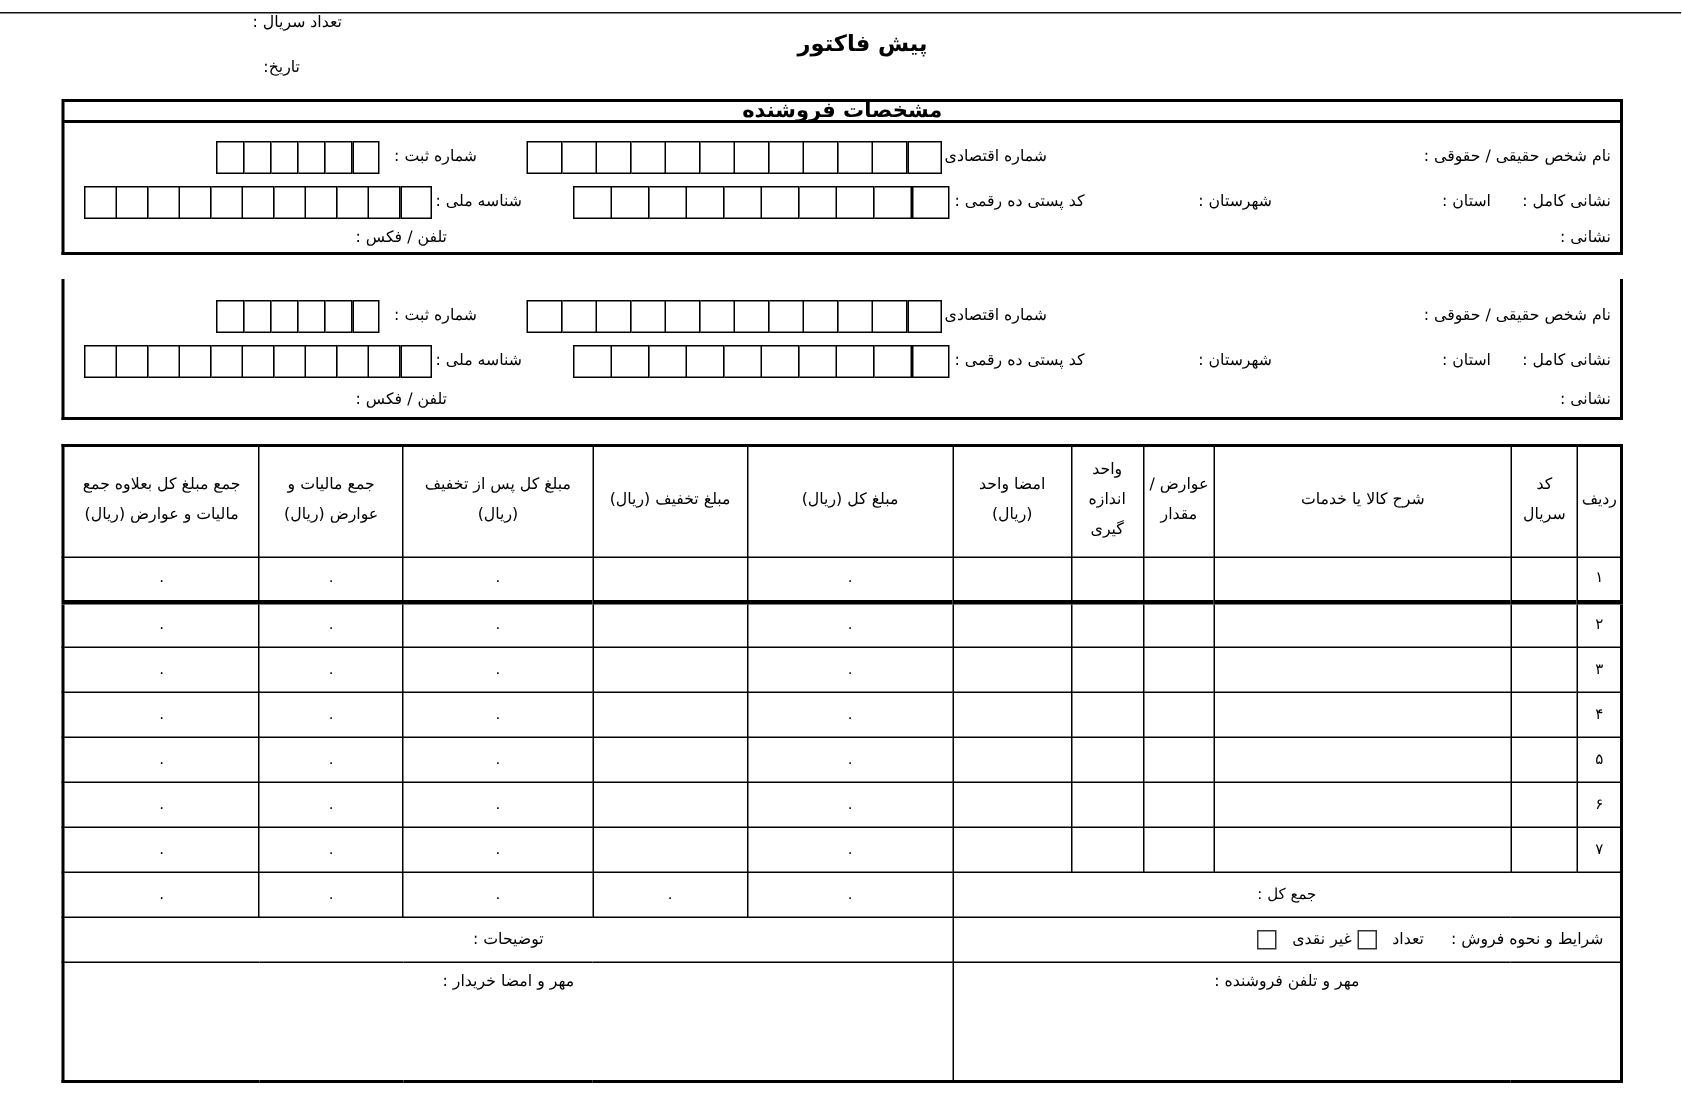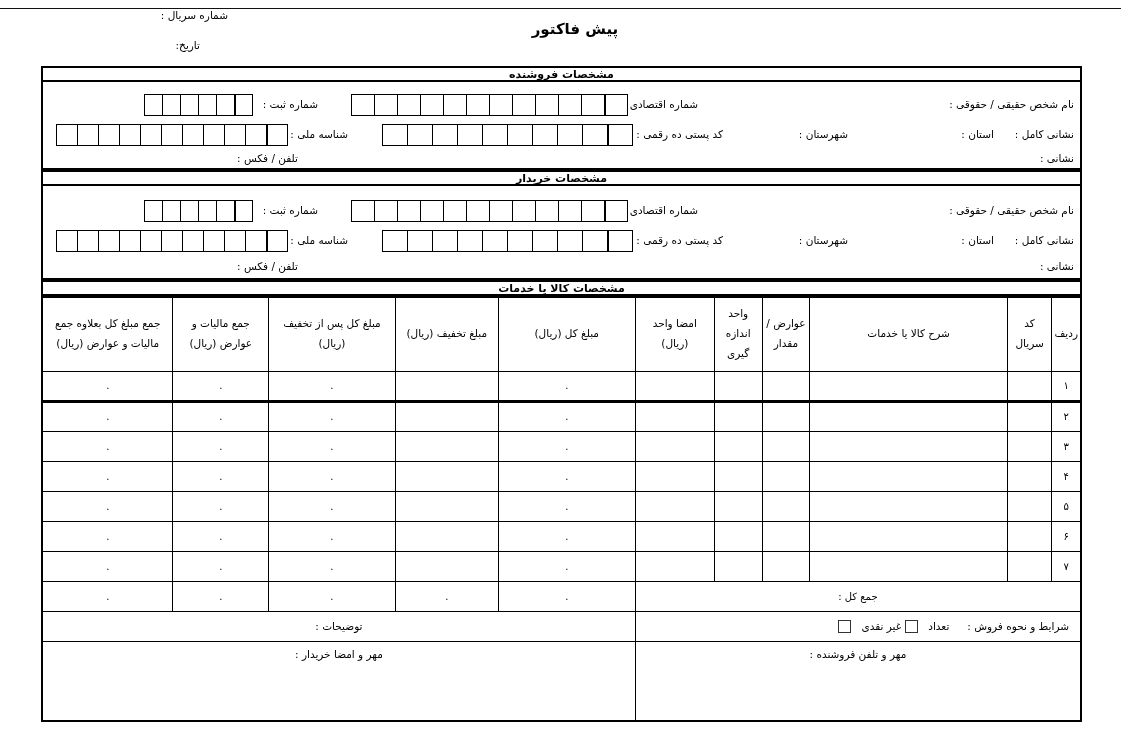--- a/index.html
+++ b/index.html
@@ -6,21 +6,21 @@
   html,body { background:#fff; }
   body { font-family:"DejaVu Sans", sans-serif; color:#000; }
   .page { position:relative; width:1121px; height:741px; background:#fff; direction:rtl; overflow:hidden; }
   .abs { position:absolute; }
   .lbl { font-size:10.5px; white-space:nowrap; }
   .topline { position:absolute; top:8px; left:0; width:1121px; height:1px; background:#111; }
   .title { position:absolute; top:20px; left:0; width:100%; text-align:center; font-weight:bold; font-size:15px;padding-left:29px; }
 
   .band { position:absolute; left:41px; width:1041px; height:16px; border:2px solid #000;
           display:flex; align-items:center; justify-content:center;
-          font-weight:bold; font-size:11px; background:#fff; }
+          font-weight:bold; font-size:14px; background:#fff; }
   .section { position:absolute; left:41px; width:1041px; border:2px solid #000; border-top:none; background:#fff; }
 
   .boxes { position:absolute; display:flex; }
   .boxes .cell { height:22px; border:1px solid #000; background:#fff; flex:0 0 auto; }
   .boxes .cell:not(:first-child) { margin-right:-1px; }
   .boxes .cell:first-child { border-left-width:2px; }
   .bw24 .cell { width:24px; } .bw19 .cell { width:19px; }
   .bw26 .cell { width:26px; } .bw22 .cell { width:22px; }
 
   table.items { position:absolute; left:41px; top:296px; width:1041px;
@@ -39,21 +39,21 @@
          vertical-align:middle; margin:0 10px 0 4px; }
   .terms-wrap { display:flex; align-items:center; text-align:right; padding-right:9px; font-size:10.5px; }
   .opt { margin-right:18px; }
 </style>
 </head>
 <body>
 
 <div class="page">
 
   <div class="topline"></div>
-  <span class="abs lbl" style="top:9px; right:893px;">شماره سریال :</span>
+  <span class="abs lbl" style="top:9px; right:893px;">تعداد سریال :</span>
   <div class="title">پیش فاکتور</div>
   <span class="abs lbl" style="top:39px; right:921px;">تاریخ:</span>
 
   <div class="band" style="top:66px;">مشخصات فروشنده</div>
   <div class="section" style="top:82px; height:88px;">
     <span class="abs lbl" style="top:16px; right:6px;">نام شخص حقیقی / حقوقی :</span>
     <span class="abs lbl" style="top:16px; right:382px;">شماره اقتصادی :</span>
     <div class="boxes bw24 abs" style="top:12px; right:452px;">
         <div class="cell"></div>
         <div class="cell"></div>
@@ -106,21 +106,20 @@
         <div class="cell"></div>
         <div class="cell"></div>
         <div class="cell"></div>
         <div class="cell"></div>
       </div>
 
     <span class="abs lbl" style="top:70px; right:6px;">نشانی :</span>
     <span class="abs lbl" style="top:70px; right:782px;">تلفن / فکس :</span>
   </div>
 
-  <div class="band" style="top:170px;">مشخصات خریدار</div>
   <div class="section" style="top:186px; height:94px;">
     <span class="abs lbl" style="top:18px; right:6px;">نام شخص حقیقی / حقوقی :</span>
     <span class="abs lbl" style="top:18px; right:382px;">شماره اقتصادی :</span>
     <div class="boxes bw24 abs" style="top:14px; right:452px;">
         <div class="cell"></div>
         <div class="cell"></div>
         <div class="cell"></div>
         <div class="cell"></div>
         <div class="cell"></div>
         <div class="cell"></div>
@@ -169,21 +168,20 @@
         <div class="cell"></div>
         <div class="cell"></div>
         <div class="cell"></div>
         <div class="cell"></div>
       </div>
 
     <span class="abs lbl" style="top:74px; right:6px;">نشانی :</span>
     <span class="abs lbl" style="top:74px; right:782px;">تلفن / فکس :</span>
   </div>
 
-  <div class="band" style="top:280px;">مشخصات کالا یا خدمات</div>
 
   <table class="items">
     <colgroup id="cols">
         <col style="width: 2.8%;">
         <col style="width: 4.3%;">
         <col style="width: 19%;">
         <col style="width: 4.6%;">
         <col style="width: 4.6%;">
         <col style="width: 7.6%;">
         <col style="width: 13.2%;">

